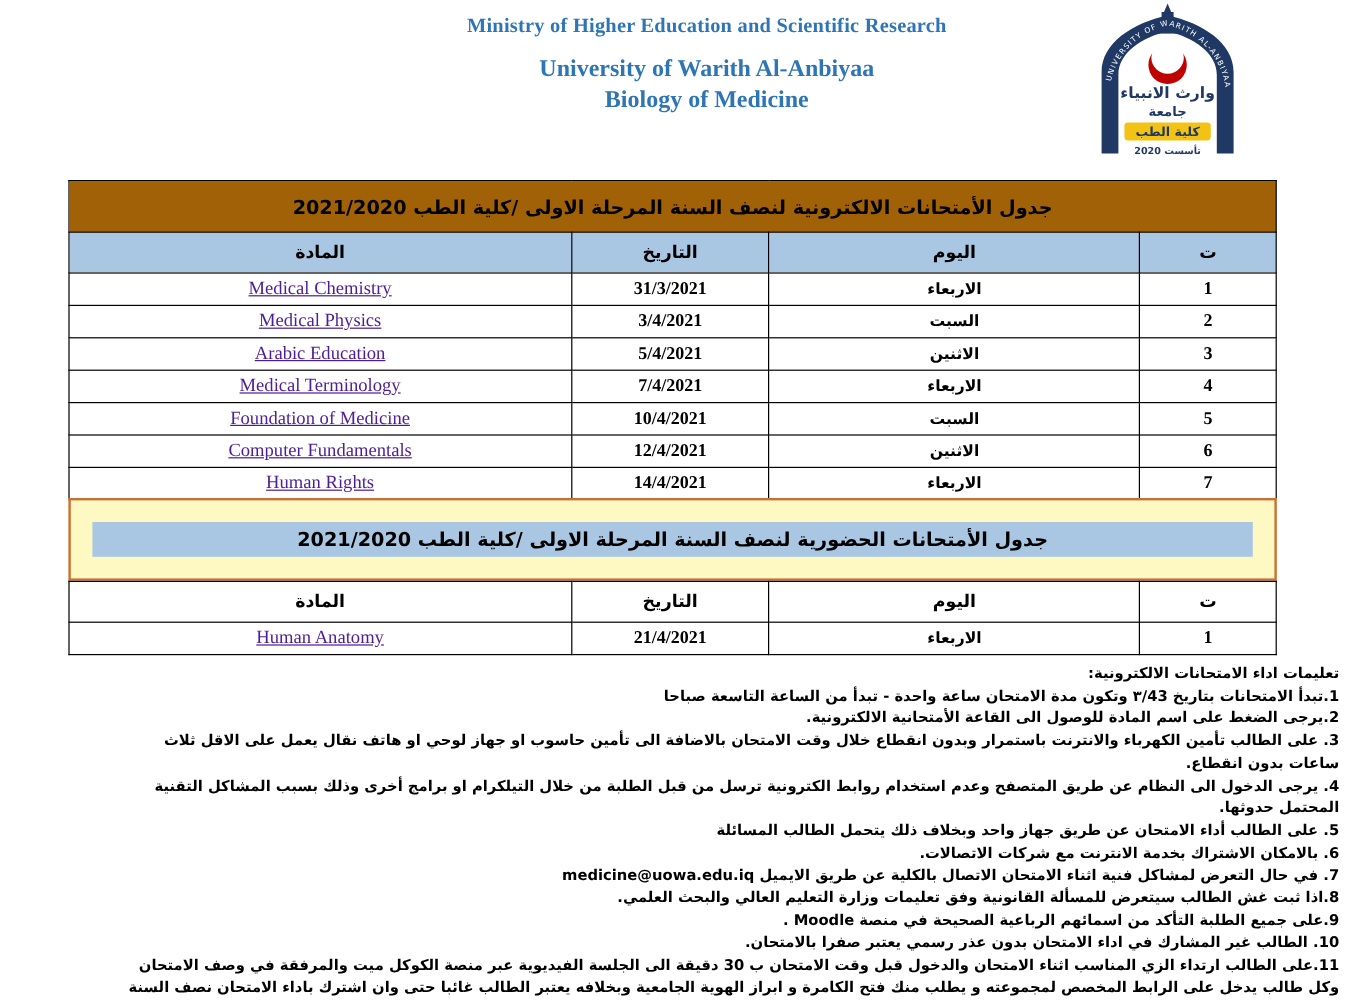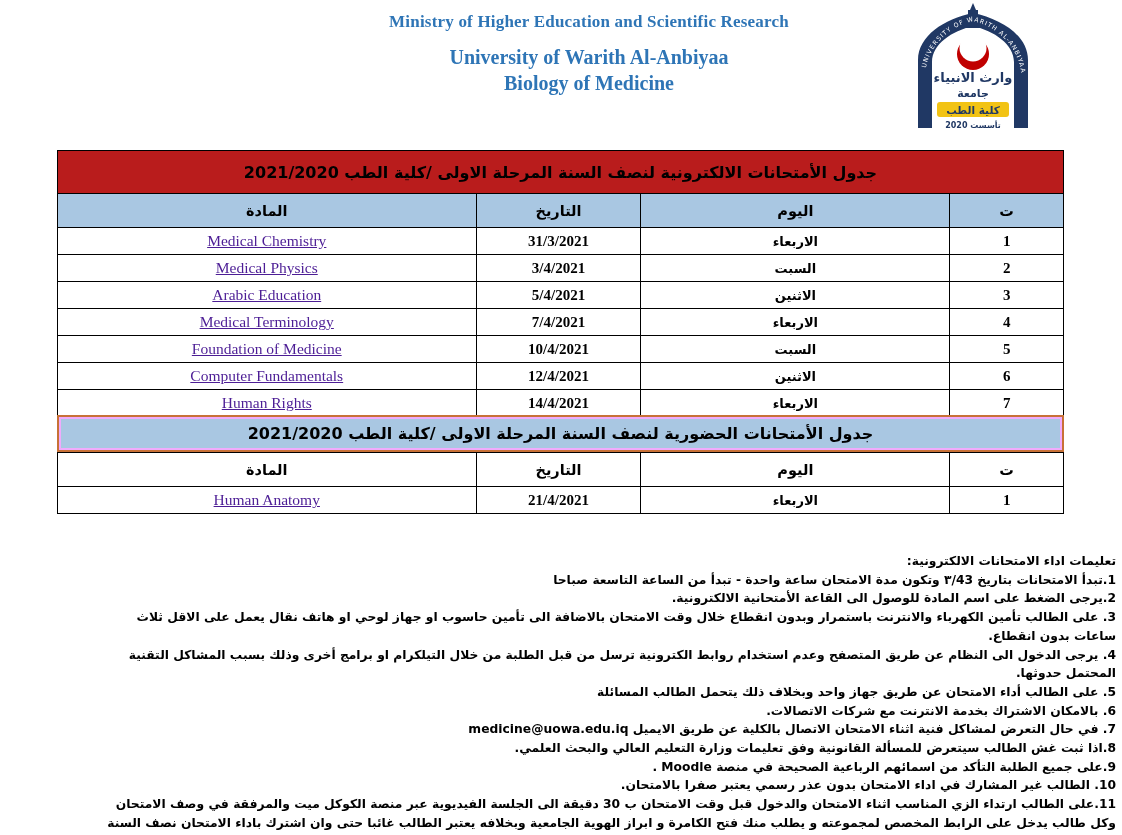--- a/index.html
+++ b/index.html
@@ -16,39 +16,39 @@
   .university-line{font-size:20px;font-weight:bold;margin-top:14px;}
   .college-line{font-size:20px;font-weight:bold;margin-top:3px;}
   
   .logo{position:absolute;top:2px;right:80px;width:138px;height:144px;}
   
   .tables-wrap{position:absolute;top:150px;left:57px;width:1007px;}
   table{border-collapse:collapse;width:100%;table-layout:fixed;}
   td,th{border:1.6px solid #000;overflow:hidden;white-space:nowrap;}
   .c-subject{width:41.6%;} .c-date{width:16.4%;} .c-day{width:30.7%;} .c-no{width:11.3%;}
   .title-cell{
-    background:#b91c1c;height:40px;text-align:center;vertical-align:middle;
+    background:#a16207;height:40px;text-align:center;vertical-align:middle;
     font-family:"DejaVu Sans", sans-serif;font-size:16px;font-weight:bold;direction:rtl;color:#000;
   }
   .head-row th{
     height:31px;text-align:center;vertical-align:middle;
     font-family:"DejaVu Sans", sans-serif;font-size:14.5px;font-weight:600;direction:rtl;
   }
   .blue-head th{background:#A9C7E2;}
   .white-head th{background:#ffffff;}
   tbody td{height:24px;text-align:center;vertical-align:middle;}
   .subj-cell a{
     font-family:"Liberation Serif", serif;font-size:15.5px;
     color:#4c1d95;text-decoration:underline;cursor:pointer;
   }
   .date-cell{font-family:"Liberation Serif", serif;font-size:15px;font-weight:bold;direction:ltr;}
   .day-cell{font-family:"DejaVu Sans", sans-serif;font-size:13px;font-weight:bold;direction:rtl;}
   .no-cell{font-family:"Liberation Serif", serif;font-size:15px;font-weight:bold;}
   .orange-box{
-    border:2.5px solid #C87137;margin-top:-1.6px;background:#f0abfc;padding:2px;
+    border:2.5px solid #C87137;margin-top:-1.6px;background:#fef9c3;padding:18px;
   }
   .orange-box .title-bar{
     background:#A9C7E2;height:29px;line-height:29px;text-align:center;
     font-family:"DejaVu Sans", sans-serif;font-size:16px;font-weight:bold;direction:rtl;color:#000;
   }
   .t2 tbody td{height:24px;}
   
   .instructions{
     position:absolute;top:552px;right:6px;width:1012px;
     direction:rtl;text-align:right;

